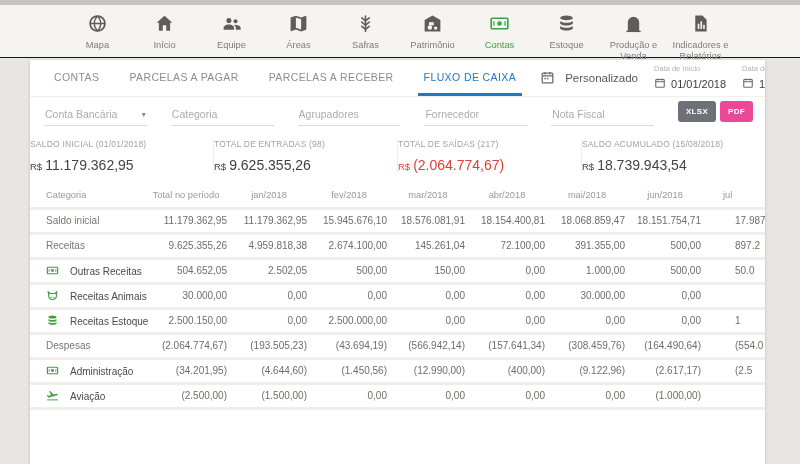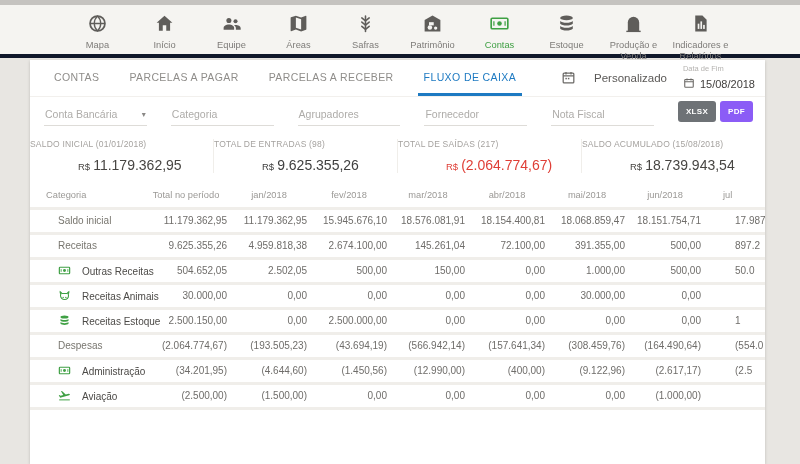--- a/index.html
+++ b/index.html
@@ -4,69 +4,69 @@
 <style>
   * { margin:0; padding:0; box-sizing:border-box; }
   html,body { width:800px; height:464px; overflow:hidden; }
   body { font-family:"Liberation Sans", sans-serif; background:#e8e6e2; }
   .screen { position:relative; width:800px; height:464px; overflow:hidden; }
 
   
   .top-strip { height:5px; background:#c5c3c0; }
 
   
-  .navbar { height:53px; background:#f5f4f1; border-bottom:4px solid #0f172a; display:flex; padding-left:64px; }
+  .navbar { height:53px; background:#f5f4f1; border-bottom:1px solid #0f172a; display:flex; padding-left:64px; }
   .nav-item { width:67px; padding-top:8px; text-align:center; color:#5f5d5a; cursor:pointer; }
   .nav-item svg { width:21px; height:21px; display:inline-block; }
   .nav-label { margin-top:2px; font-size:9.3px; line-height:1.2; color:#7d7b78; }
   .nav-item.active, .nav-item.active .nav-label { color:#3fa044; }
 
   
   .card { position:absolute; left:30px; top:60px; width:735px; height:404px; background:#fff; box-shadow:0 1px 3px rgba(0,0,0,.18); overflow:hidden; }
 
   
   .tabs-row { height:37px; display:flex; align-items:stretch; padding-left:18px; border-bottom:1px solid #f2f0ed; }
   .tab { display:flex; align-items:center; padding:0 6px; margin-right:18px; font-size:10.5px; letter-spacing:.4px; color:#8f8d8a; border-bottom:3px solid transparent; cursor:pointer; white-space:nowrap; }
   .tab.active { color:#1e7ac2; border-bottom-color:#1e7ac2; }
   .period-group { margin-left:auto; margin-right:10px; display:flex; align-items:center; gap:16px; }
-  .personalizado { display:flex; align-items:center; gap:18px; font-size:11.5px; color:#5a5856; cursor:pointer; white-space:nowrap; }
+  .personalizado { display:flex; align-items:center; gap:10px; font-size:11.5px; color:#5a5856; cursor:pointer; white-space:nowrap; }
   .personalizado svg { width:15px; height:15px; color:#6b6966; }
   .date-field { display:flex; flex-direction:column; cursor:pointer; }
   .date-label { font-size:7.5px; color:#b5b3b0; margin-bottom:2px; }
   .date-value-row { display:flex; align-items:center; gap:5px; }
   .date-value-row svg { width:12px; height:12px; color:#6b6966; }
   .date-value { font-size:11px; color:#403e3c; }
 
   
   .filter-row { display:flex; align-items:flex-end; gap:24px; padding:4px 12px 0 14px; }
   .filter { flex:1; border-bottom:1px solid #dedcd8; font-size:10.5px; color:#aeaca9; padding:6px 1px 5px; cursor:text; white-space:nowrap; overflow:hidden; }
   .filter.select { cursor:pointer; display:flex; justify-content:space-between; align-items:center; }
   .filter .caret { font-size:8px; color:#8a8886; }
   .export-btns { display:flex; gap:4px; padding-bottom:4px; }
   .btn { font-size:8px; font-weight:bold; color:#fff; padding:6px 8px; border-radius:3px; cursor:pointer; letter-spacing:.3px; }
   .btn-xlsx { background:#6e7276; }
-  .btn-pdf  { background:#8b5cf6; }
+  .btn-pdf  { background:#ec4899; }
 
   
   .summary-row { display:flex; padding:13px 0 11px; }
   .sum { flex:1; }
   .sum + .sum { border-left:1px solid #f0eeea; }
   .sum-label { font-size:8.5px; color:#a5a29f; letter-spacing:.2px; }
-  .sum-value { margin-top:8px; font-size:14px; color:#474542;margin-left:48px; }
+  .sum-value { margin-top:8px; font-size:14px; color:#474542; }
   .sum-value .cur { font-size:9.5px; margin-right:3px; }
   .sum-value.blue { color:#404040; }
   .sum-value.red  { color:#df3e36; }
 
   
   table.cashflow { width:757px; table-layout:fixed; border-collapse:collapse; margin-top:2px; }
   .cashflow th { font-size:9.3px; font-weight:normal; color:#9b9996; height:22px; vertical-align:middle; padding:0 4px 2px 0; border-bottom:3px solid #f0eeea; }
   .cashflow th.cat-head { text-align:left; padding-left:16px; }
   .cashflow th.col-jul { text-align:left; padding-left:18px; }
   .cashflow td { font-size:10px; color:#6f6d6a; text-align:right; height:25px; vertical-align:middle; padding:0 4px 0 0; border-bottom:3px solid #f0eeea; white-space:nowrap; }
-  .cashflow td.cat-cell { text-align:left; padding-left:28px; color:#78766f; }
+  .cashflow td.cat-cell { text-align:left; padding-left:16px; color:#78766f; }
   .cashflow tr.sub td.cat-cell { color:#4c4a47; }
   .cashflow td.col-jul { text-align:left; padding-left:30px; }
   .row-icon { display:inline-block; width:13px; height:13px; margin-right:11px; vertical-align:-2px; color:#3fa044; }
   .row-icon svg { width:13px; height:13px; }
 </style>
 </head>
 <body>
 
 <div class="screen">
   <div class="top-strip"></div>
@@ -160,20 +160,30 @@
 
       <div class="period-group">
         <div class="personalizado">
           <span><svg viewBox="0 0 24 24" fill="none" stroke="currentColor" stroke-width="2">
                 <rect x="3.5" y="5" width="17" height="15.5" rx="1.5"></rect>
                 <path d="M3.5 9.5h17M8 3v4M16 3v4"></path>
                 <rect x="7" y="12.5" width="2.4" height="2.4" fill="currentColor" stroke="none"></rect>
                 <rect x="11" y="12.5" width="2.4" height="2.4" fill="currentColor" stroke="none"></rect>
               </svg></span>
           <span>Personalizado</span>
+        </div>
+        <div class="date-field">
+          <span class="date-label">Data de Início</span>
+          <span class="date-value-row">
+            <span><svg viewBox="0 0 24 24" fill="none" stroke="currentColor" stroke-width="2.2">
+                  <rect x="3.5" y="5" width="17" height="15.5" rx="1.5"></rect>
+                  <path d="M3.5 9.5h17M8 3v4M16 3v4"></path>
+                </svg></span>
+            <span class="date-value">01/01/2018</span>
+          </span>
         </div>
         <div class="date-field">
           <span class="date-label">Data de Fim</span>
           <span class="date-value-row">
             <span><svg viewBox="0 0 24 24" fill="none" stroke="currentColor" stroke-width="2.2">
                   <rect x="3.5" y="5" width="17" height="15.5" rx="1.5"></rect>
                   <path d="M3.5 9.5h17M8 3v4M16 3v4"></path>
                 </svg></span>
             <span class="date-value">15/08/2018</span>
           </span>

